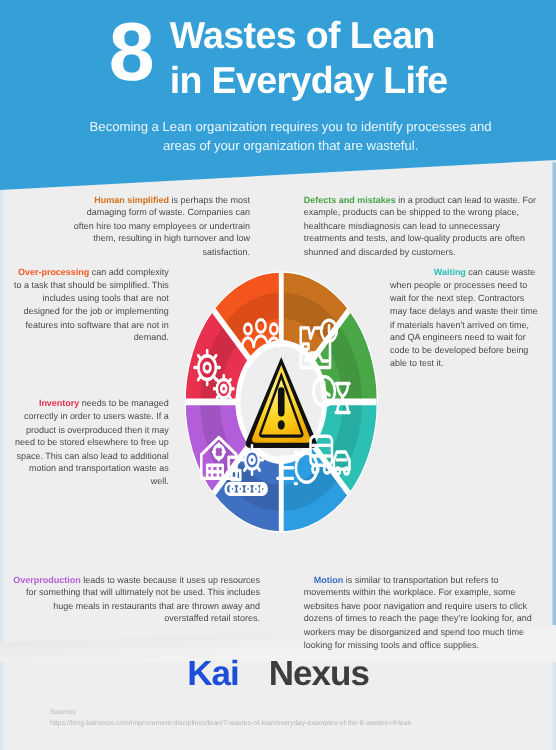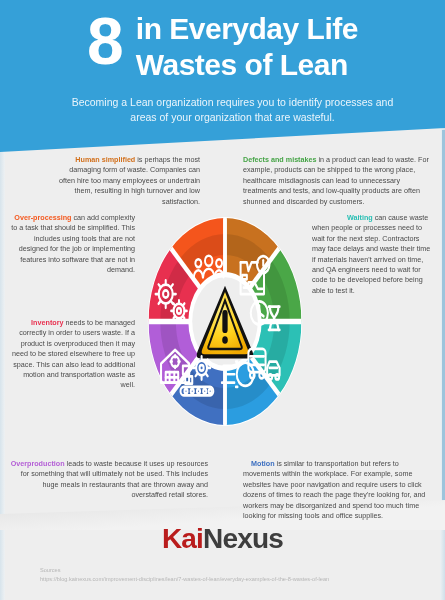--- a/index.html
+++ b/index.html
@@ -108,21 +108,21 @@
   .logo {
     position: absolute;
     left: 0; right: 0; top: 523px;
     text-align: center;
     font-size: 28px;
     font-weight: bold;
     letter-spacing: -0.8px;
     z-index: 6;
   }
   .logo .kai  { color: #3ba3dd; }
-  .logo .nexus{ color: #3d3d3d; }
+  .logo .nexus{ color: #3d3d3d; padding-left: 24px; }
 
   .sources {
     position: absolute;
     left: 40px; top: 566px;
     font-size: 5.6px;
     line-height: 8.5px;
     color: #b6b6b6;
     z-index: 6;
   }
 
@@ -143,22 +143,22 @@
   <div class="rail rail-left"></div>
   <div class="rail rail-right"></div>
   <div class="rail-edge-r"></div>
   <div class="diag-shade"></div>
 
   <div class="header" style="background: rgb(53, 160, 216);">
     <div class="header-inner">
       <div class="title-row">
         <div class="big-eight">8</div>
         <div class="title-lines">
+          <div>Wastes of Lean</div>
           <div>in Everyday Life</div>
-          <div>Wastes of Lean</div>
         </div>
       </div>
       <div class="subtitle">Becoming a Lean organization requires you to identify processes and areas of your organization that are wasteful.</div>
     </div>
   </div>
 
   <div class="blurb" id="b-human">
     <b style="color: rgb(210, 112, 28);">Human simplified</b><span> is perhaps the most damaging form of waste. Companies can often hire too many employees or undertrain them, resulting in high turnover and low satisfaction.</span>
   </div>
 
@@ -322,21 +322,21 @@
           <circle cx="33" cy="30" r="2.6"></circle>
           <path d="M33,20 L33,23 M33,37 L33,40 M23,30 L26,30 M40,30 L43,30
                    M26,23 L28.2,25.2 M37.8,34.8 L40,37
                    M40,23 L37.8,25.2 M28.2,34.8 L26,37"></path>
         </g>
       </g>
     </svg>
   </div>
 
   <div class="logo">
-    <span class="kai" style="color: #b91c1c;">Kai</span><span class="nexus" style="color: rgb(61, 61, 61);">Nexus</span>
+    <span class="kai" style="color: #1d4ed8;">Kai</span><span class="nexus" style="color: rgb(61, 61, 61);">Nexus</span>
   </div>
 
   <div class="sources">
     <div>Sources</div>
     <div>https://blog.kainexus.com/improvement-disciplines/lean/7-wastes-of-lean/everyday-examples-of-the-8-wastes-of-lean</div>
   </div>
 
 </div>
 
 </body></html>

